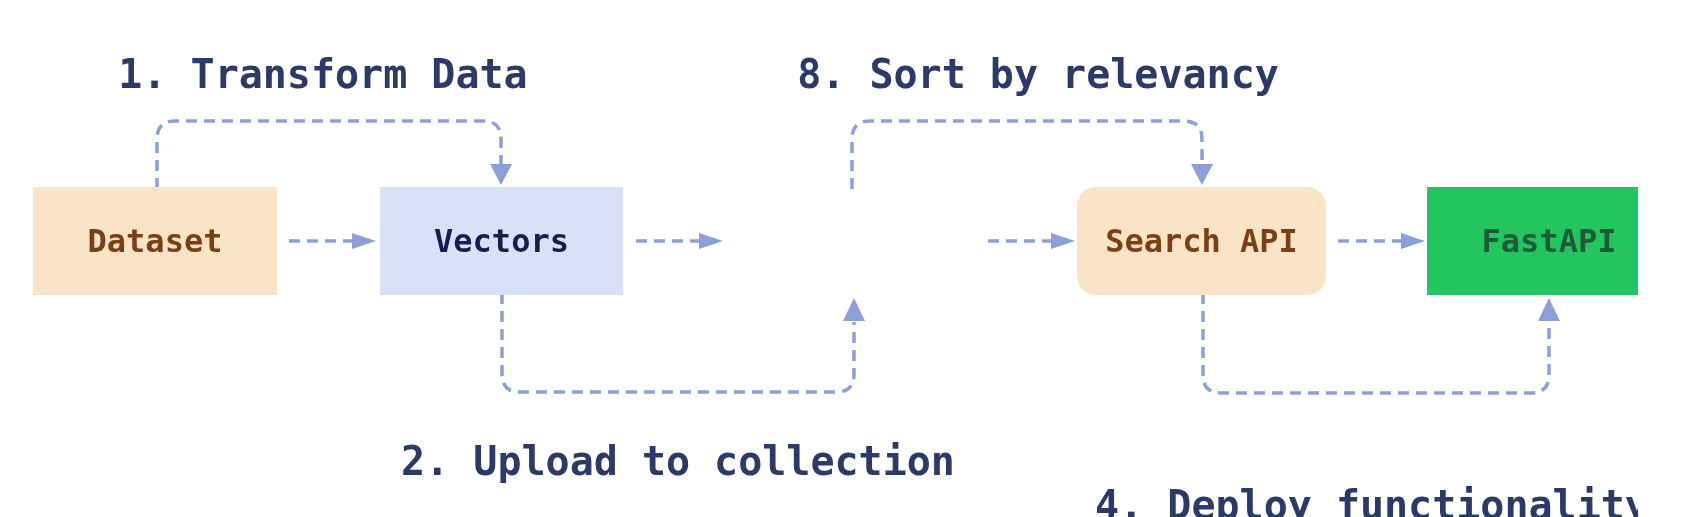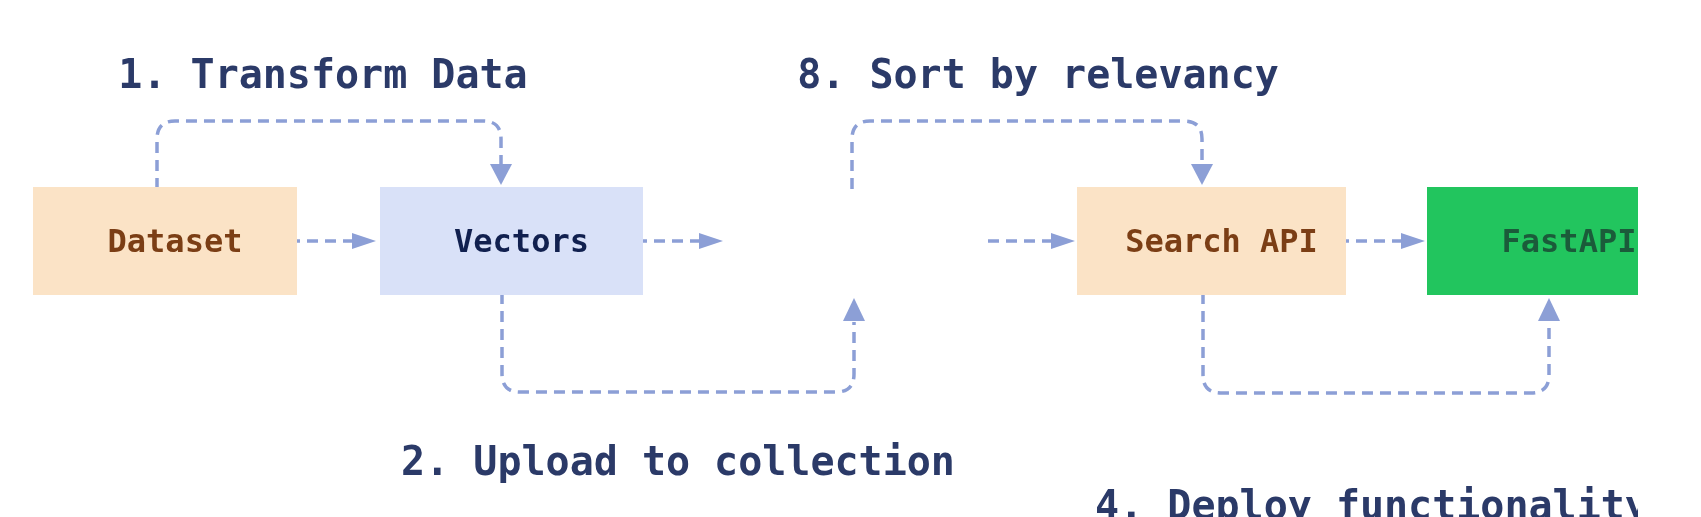--- a/index.html
+++ b/index.html
@@ -27,21 +27,20 @@
     position: absolute;
     top: 187px;
     height: 108px;
     display: flex;
     align-items: center;
     justify-content: center;
     font-size: 32px;
     font-weight: 600;
     letter-spacing: 0;
     white-space: nowrap;
-    padding-left: 20px;
   }
   .node-peach   { background: #FBE3C6; color: #7B3E15; }
   .node-lavender{ background: #D9E1F8; color: #11204F; justify-content: center; }
   .node-pink    { background: #FAD1D1; color: #7A1519; }
   .node-green   { background: #22c55e; color: #1B5B3A; }
   .step-label {
     position: absolute;
     transform: translateX(-50%);
     font-size: 40px;
     font-weight: 600;
@@ -91,21 +90,21 @@
 
   <div class="node node-peach" style="left:33px; width:244px;">
     <span>Dataset</span>
   </div>
 
   <div class="node node-lavender" style="left:380px; width:243px;">
     <span>Vectors</span>
   </div>
 
 
-  <div class="node node-peach" style="left:1077px; width:249px;">
+  <div class="node node-peach" style="left:1077px; width:249px;border-radius:19px;">
     <span>Search API</span>
   </div>
 
   <div class="node node-green" style="left:1427px; width:244px;">
     <span>FastAPI</span>
   </div>
 
 </div>
 
 </body></html>

